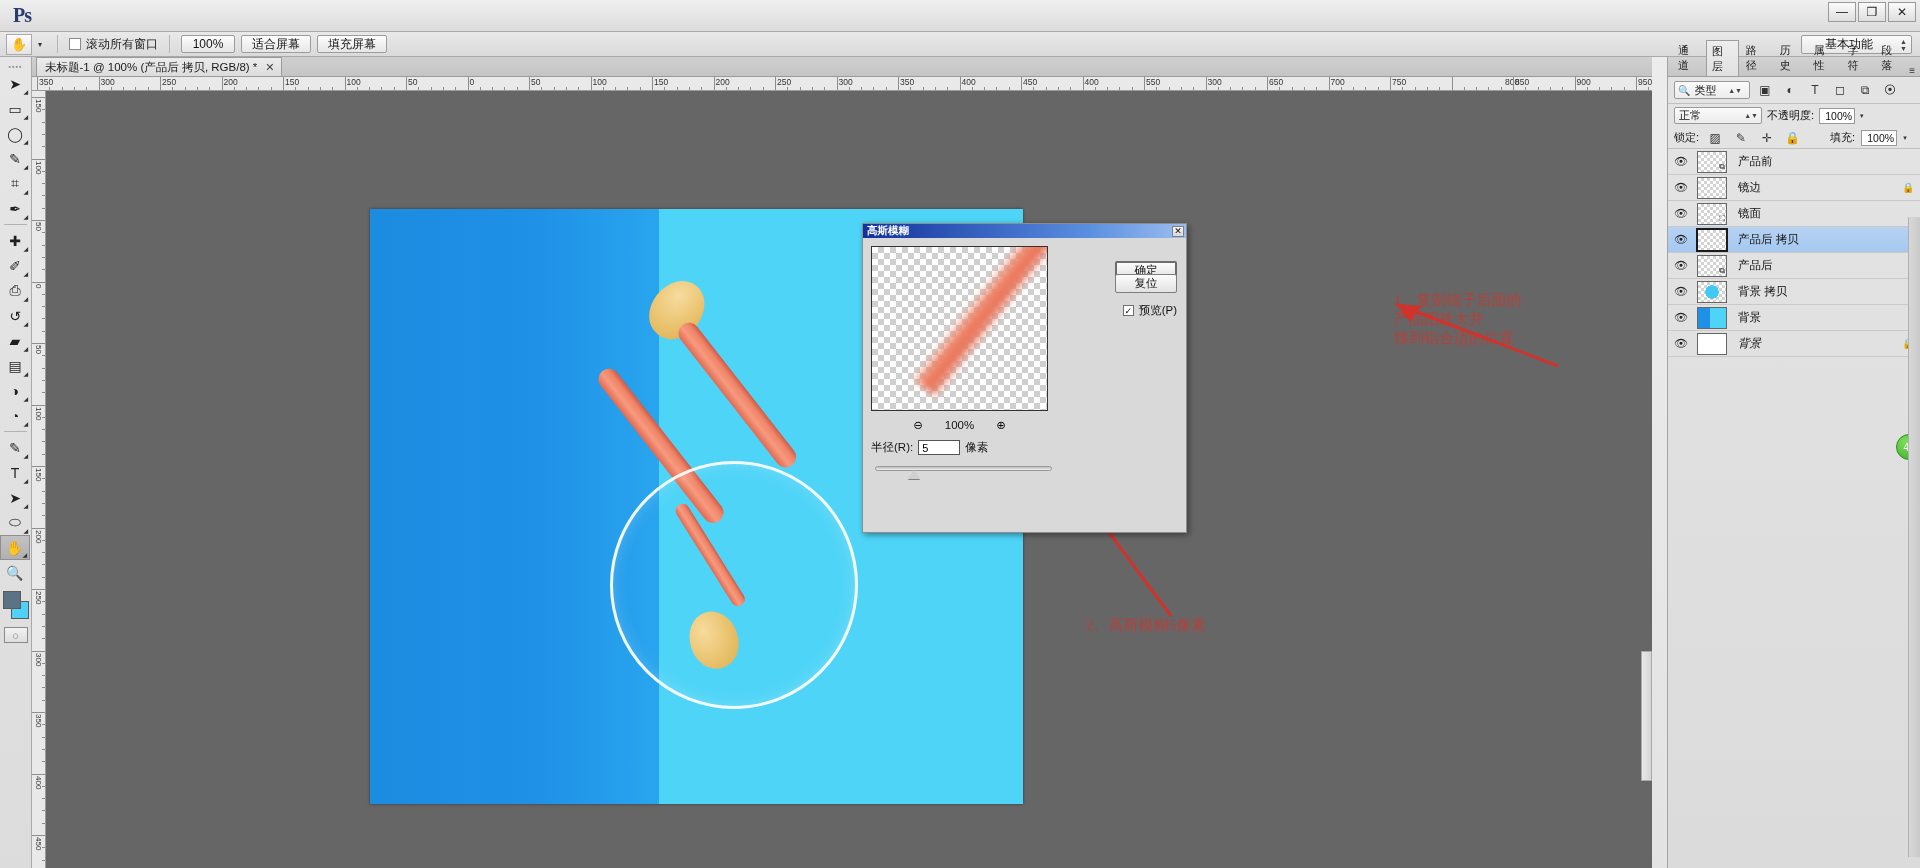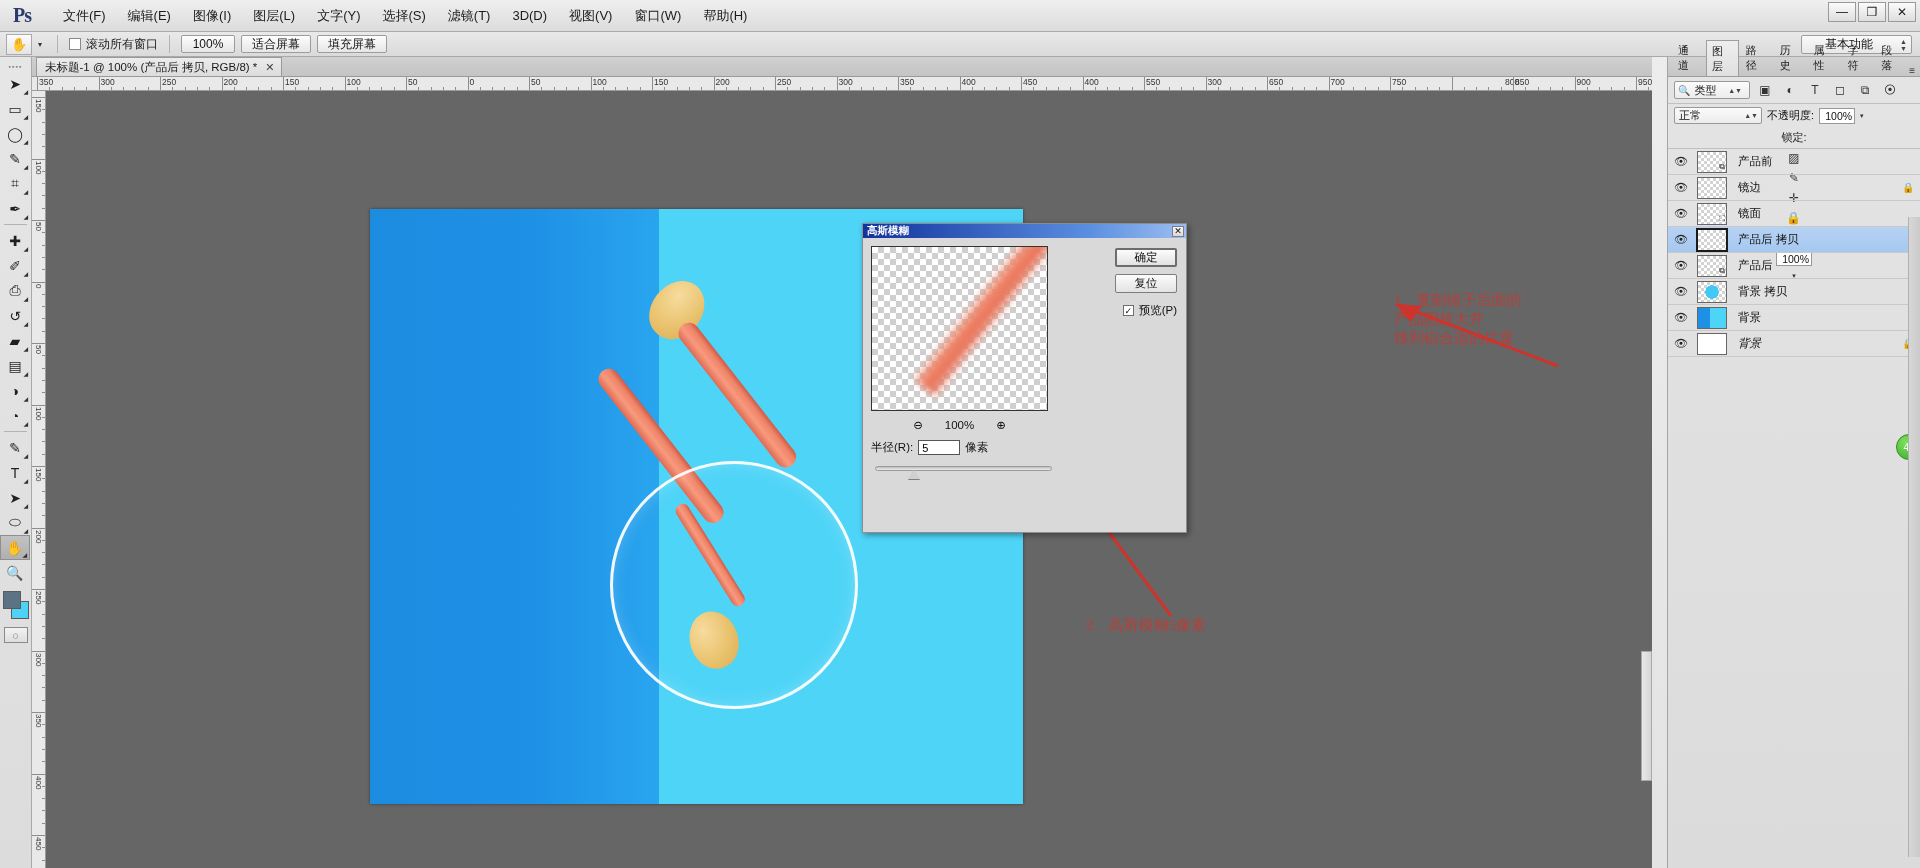--- a/index.html
+++ b/index.html
@@ -268,21 +268,21 @@
   .blendsel {
     width:88px;height:17px;border:1px solid #999;background:linear-gradient(#fbfbfb,#ececec);
     font-size:11px;display:flex;align-items:center;padding-left:4px;border-radius:2px;
   }
   .numbox {
     width:36px;height:16px;border:1px solid #999;background:#fff;font-size:10.5px;
     display:flex;align-items:center;justify-content:flex-end;padding-right:2px;
   }
   .tinybtn { font-size:7px;color:#333;}
   .lockrow { display:flex;align-items:center;gap:6px;padding:3px 6px;height:22px;font-size:11px;color:#111;
-             border-bottom:1px solid #c0c0c0;flex-direction:column;}
+             border-bottom:1px solid #c0c0c0;}
   .layerlist { position:relative; }
   .layerrow {
     display:flex;align-items:center;height:26px;border-bottom:1px solid #c9c9c9;
     font-size:11.5px; color:#111; padding-left:2px;
   }
   .layerrow.selected { background:linear-gradient(#b6d2f3,#a6c8ef); }
   .eye { width:22px;text-align:center;font-size:11px;color:#222;}
   .thumbcell { width:40px; display:flex;align-items:center;justify-content:center;}
   .lthumb {
     width:30px;height:22px;border:1px solid #666; position:relative; overflow:hidden;
@@ -312,33 +312,20 @@
     background:linear-gradient(90deg,#e8e8e8,#d6d6d6); border:1px solid #a9a9a9;
   }
 </style>
 </head>
 <body>
 
 <div id="app">
 
   <div class="menubar">
     <div class="ps-logo">Ps</div>
-    <div class="menu-items">
-      <div class="menu-item">文件(F)</div>
-      <div class="menu-item">编辑(E)</div>
-      <div class="menu-item">图像(I)</div>
-      <div class="menu-item">图层(L)</div>
-      <div class="menu-item">文字(Y)</div>
-      <div class="menu-item">选择(S)</div>
-      <div class="menu-item">滤镜(T)</div>
-      <div class="menu-item">3D(D)</div>
-      <div class="menu-item">视图(V)</div>
-      <div class="menu-item">窗口(W)</div>
-      <div class="menu-item">帮助(H)</div>
-    </div>
     <div class="winbtns">
       <div class="winbtn">—</div>
       <div class="winbtn">❐</div>
       <div class="winbtn close">✕</div>
     </div>
   </div>
 
   <div class="optionsbar">
     <div class="opt-toolicon">✋</div>
     <div class="opt-caret">▾</div>
@@ -673,21 +660,21 @@
 
     <div class="dialog" style="left:816px; top:132px;">
       <div class="dlg-title">
         <span>高斯模糊</span>
         <span class="dlg-close">✕</span>
       </div>
       <div class="dlg-body">
         <div class="preview">
           <div class="prev-streak"></div>
         </div>
-        <div class="dlg-btn primary" style="top:10px;">确定</div>
+        <div class="dlg-btn primary" style="top:23px;">确定</div>
         <div class="dlg-btn" style="top:36px;">复位</div>
         <div class="dlg-prev-check">
           <span class="chk">✓</span>
           <span>预览(P)</span>
         </div>
         <div class="zoomrow">
           <span>⊖</span>
           <span>100%</span>
           <span>⊕</span>
         </div>

